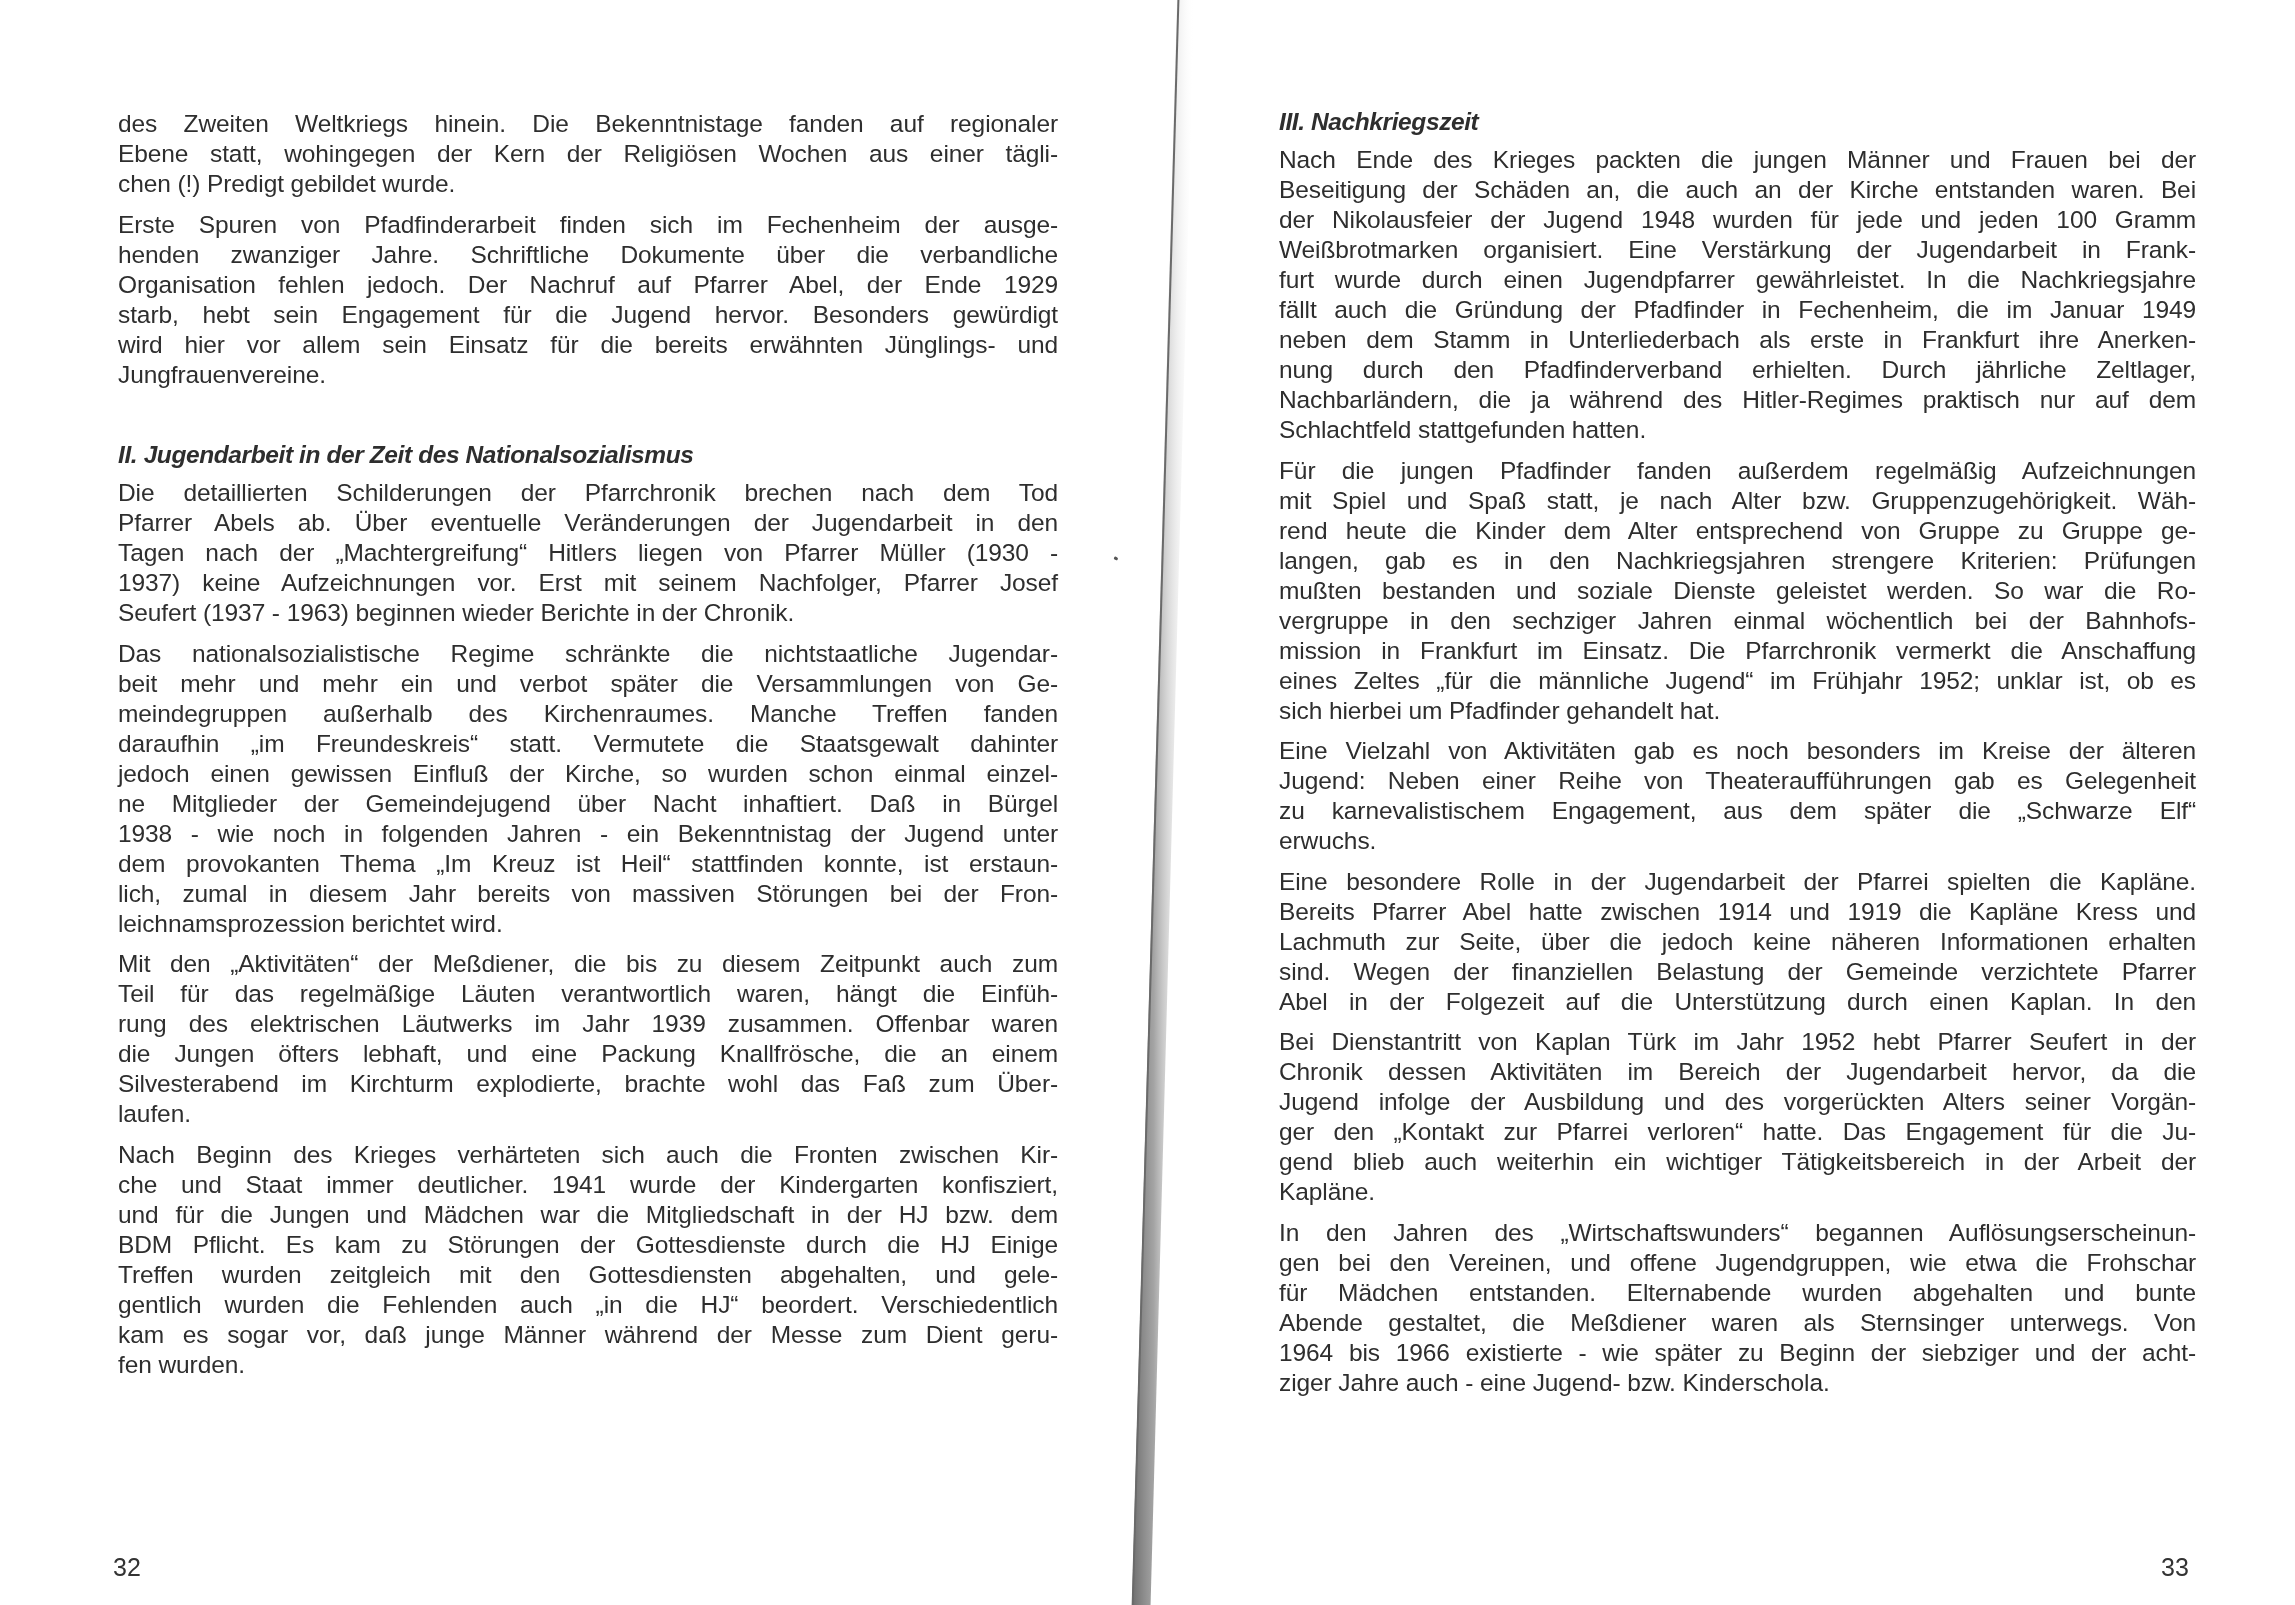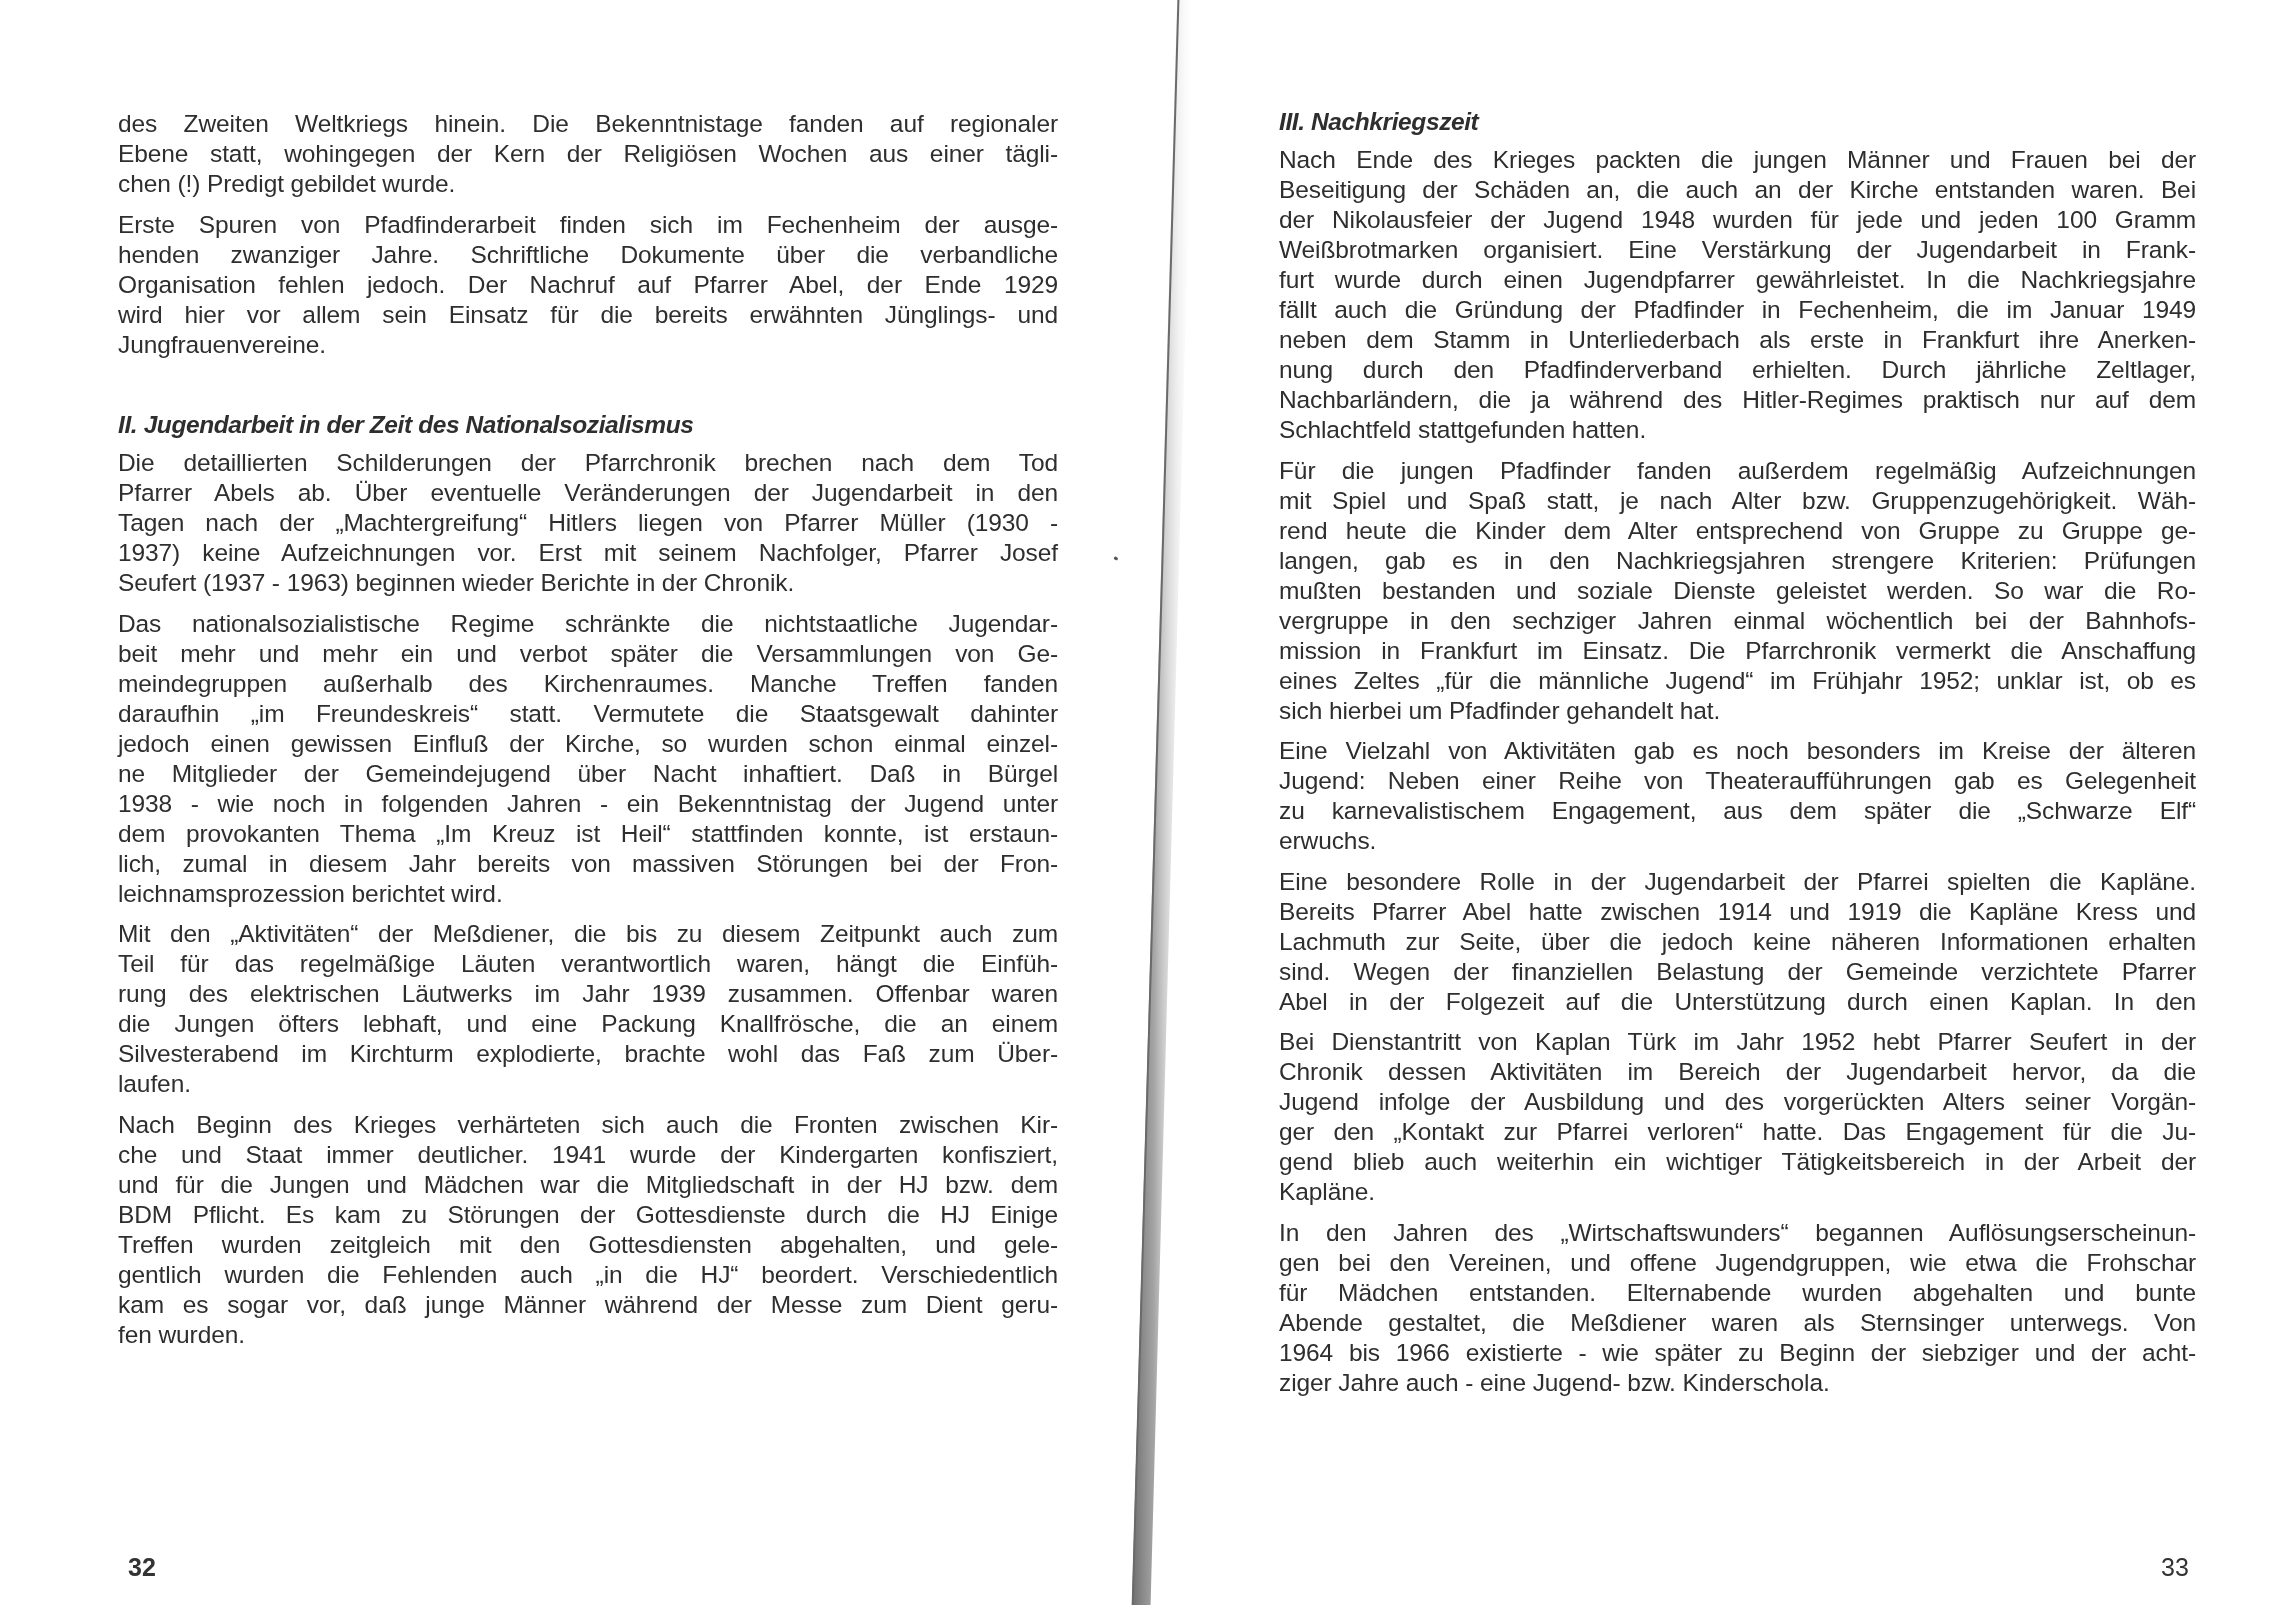--- a/index.html
+++ b/index.html
@@ -29,41 +29,42 @@
   .line.last { text-align-last: left; }
   .para { margin-bottom: 10.6px; }
   .heading {
     font-size: 24.5px; font-weight: bold; font-style: italic;
     line-height: 30px; margin-bottom: 8px; letter-spacing: -0.4px;
   }
   .heading-gap { height: 40px; }
   .page-number {
     position: absolute; top: 1553px; font-size: 25px; color: #333;
   }
-  .pn-left { left: 128px; font-weight: bold; }
+  .pn-left { left: 113px; }
   .pn-right { left: 977px; }
   .speck {
     position: absolute; left: 1114px; top: 557px; width: 4px; height: 2.6px;
     background: #555; border-radius: 1.3px; transform: rotate(30deg);
   }
 </style>
 </head>
 <body>
 
 <div class="page page-left">
   <div class="column col-left" id="col-left">
       <div class="para">
         <div class="line">des Zweiten Weltkriegs hinein. Die Bekenntnistage fanden auf regionaler</div>
         <div class="line">Ebene statt, wohingegen der Kern der Religiösen Wochen aus einer tägli-</div>
         <div class="line last">chen (!) Predigt gebildet wurde.</div>
       </div>
       <div class="para">
         <div class="line">Erste Spuren von Pfadfinderarbeit finden sich im Fechenheim der ausge-</div>
         <div class="line">henden zwanziger Jahre. Schriftliche Dokumente über die verbandliche</div>
         <div class="line">Organisation fehlen jedoch. Der Nachruf auf Pfarrer Abel, der Ende 1929</div>
+        <div class="line">starb, hebt sein Engagement für die Jugend hervor. Besonders gewürdigt</div>
         <div class="line">wird hier vor allem sein Einsatz für die bereits erwähnten Jünglings- und</div>
         <div class="line last">Jungfrauenvereine.</div>
       </div>
       <div class="heading-gap"></div>
       <div class="heading">II.  Jugendarbeit in der Zeit des Nationalsozialismus</div>
       <div class="para">
         <div class="line">Die detaillierten Schilderungen der Pfarrchronik brechen nach dem Tod</div>
         <div class="line">Pfarrer Abels ab. Über eventuelle Veränderungen der Jugendarbeit in den</div>
         <div class="line">Tagen nach der „Machtergreifung“ Hitlers liegen von Pfarrer Müller (1930 -</div>
         <div class="line">1937) keine Aufzeichnungen vor. Erst mit seinem Nachfolger, Pfarrer Josef</div>

